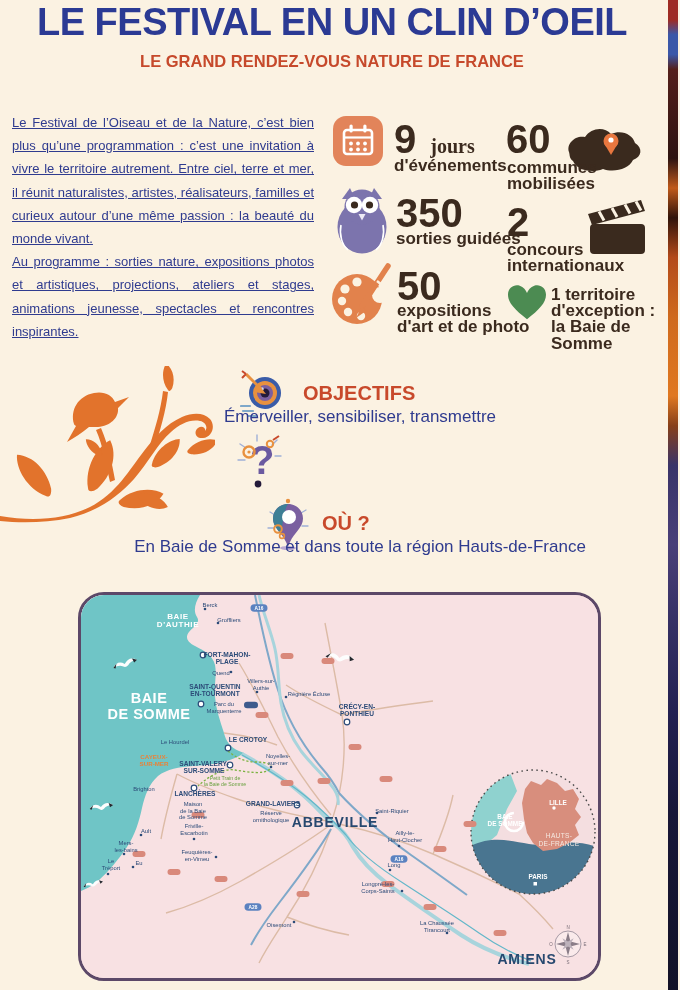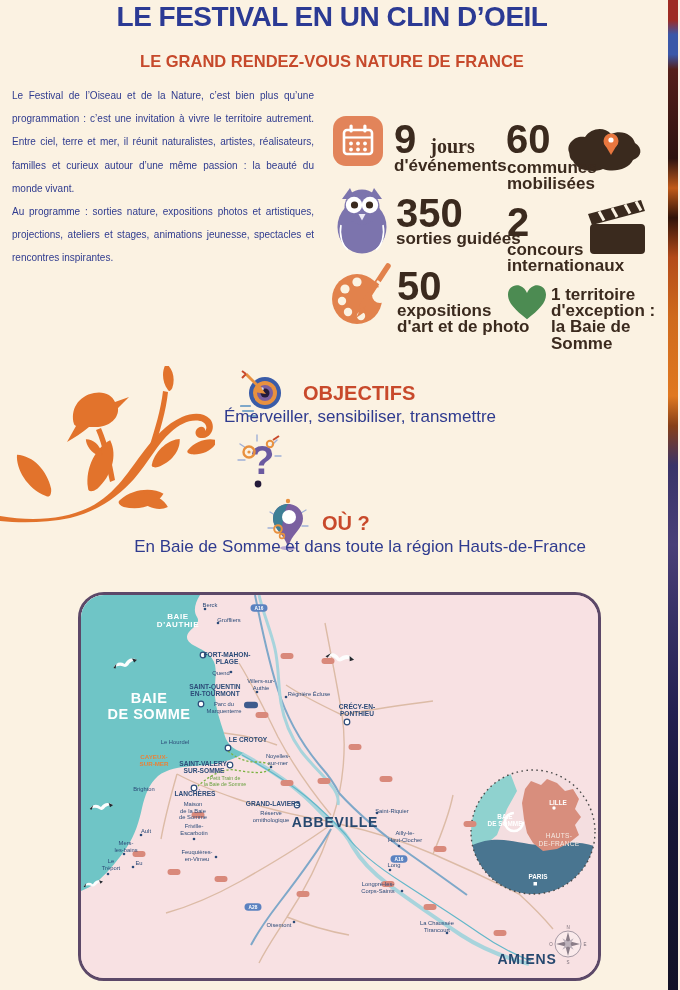--- a/index.html
+++ b/index.html
@@ -3,25 +3,25 @@
 <meta charset="utf-8">
 <style>
   html,body{margin:0;padding:0;}
   .page{position:relative;width:680px;height:990px;background:#FBF2E2;overflow:hidden;
         font-family:"Liberation Sans",sans-serif;}
   .edge-strip{position:absolute;top:0;right:2px;width:10px;height:990px;
     background:linear-gradient(180deg,#9e2b23 0%,#9e2b23 2%,#3a57a8 3.5%,#3a57a8 5.5%,
       #55201a 7%,#2e1410 16%,#c05a1a 19%,#311409 22%,#b34a1a 26%,#cf6a1d 32%,#e07820 40%,
       #874018 43%,#3a3468 47%,#4a3f78 55%,#353063 63%,#232050 72%,#191737 82%,#131227 100%);}
   .title{position:absolute;top:1px;left:0;width:664px;text-align:center;margin:0;
-    font-size:28px;font-weight:bold;letter-spacing:-.5px;color:#2B3A94;}
+    font-size:38px;font-weight:bold;letter-spacing:-.5px;color:#2B3A94;}
   .subtitle{position:absolute;top:52px;left:0;width:664px;text-align:center;margin:0;
     font-size:16.5px;font-weight:bold;color:#C6492B;}
-  .intro{position:absolute;left:12px;top:84px;width:302px;color:#2F3B8F;
-    font-size:10px;line-height:23.2px;text-align:justify;}
+  .intro{position:absolute;left:12px;top:111px;width:302px;color:#2F3B8F;
+    font-size:13px;line-height:23.2px;text-align:justify;text-decoration:underline;}
   .intro p{margin:0;}
   
   .stat-ic{position:absolute;}
   .num{position:absolute;color:#3B2A1E;font-weight:bold;font-size:40px;line-height:1;
     display:flex;align-items:baseline;}
   .num .unit{font-size:20px;margin-left:14px;font-family:Liberation Serif, serif;}
   .slabel{position:absolute;color:#3B2A1E;font-weight:bold;font-size:17px;line-height:16.2px;}
   
   .sec-h{position:absolute;margin:0;font-size:20px;font-weight:bold;color:#C8492B;}
   .sec-p{position:absolute;left:0;width:680px;margin:0;text-align:center;

